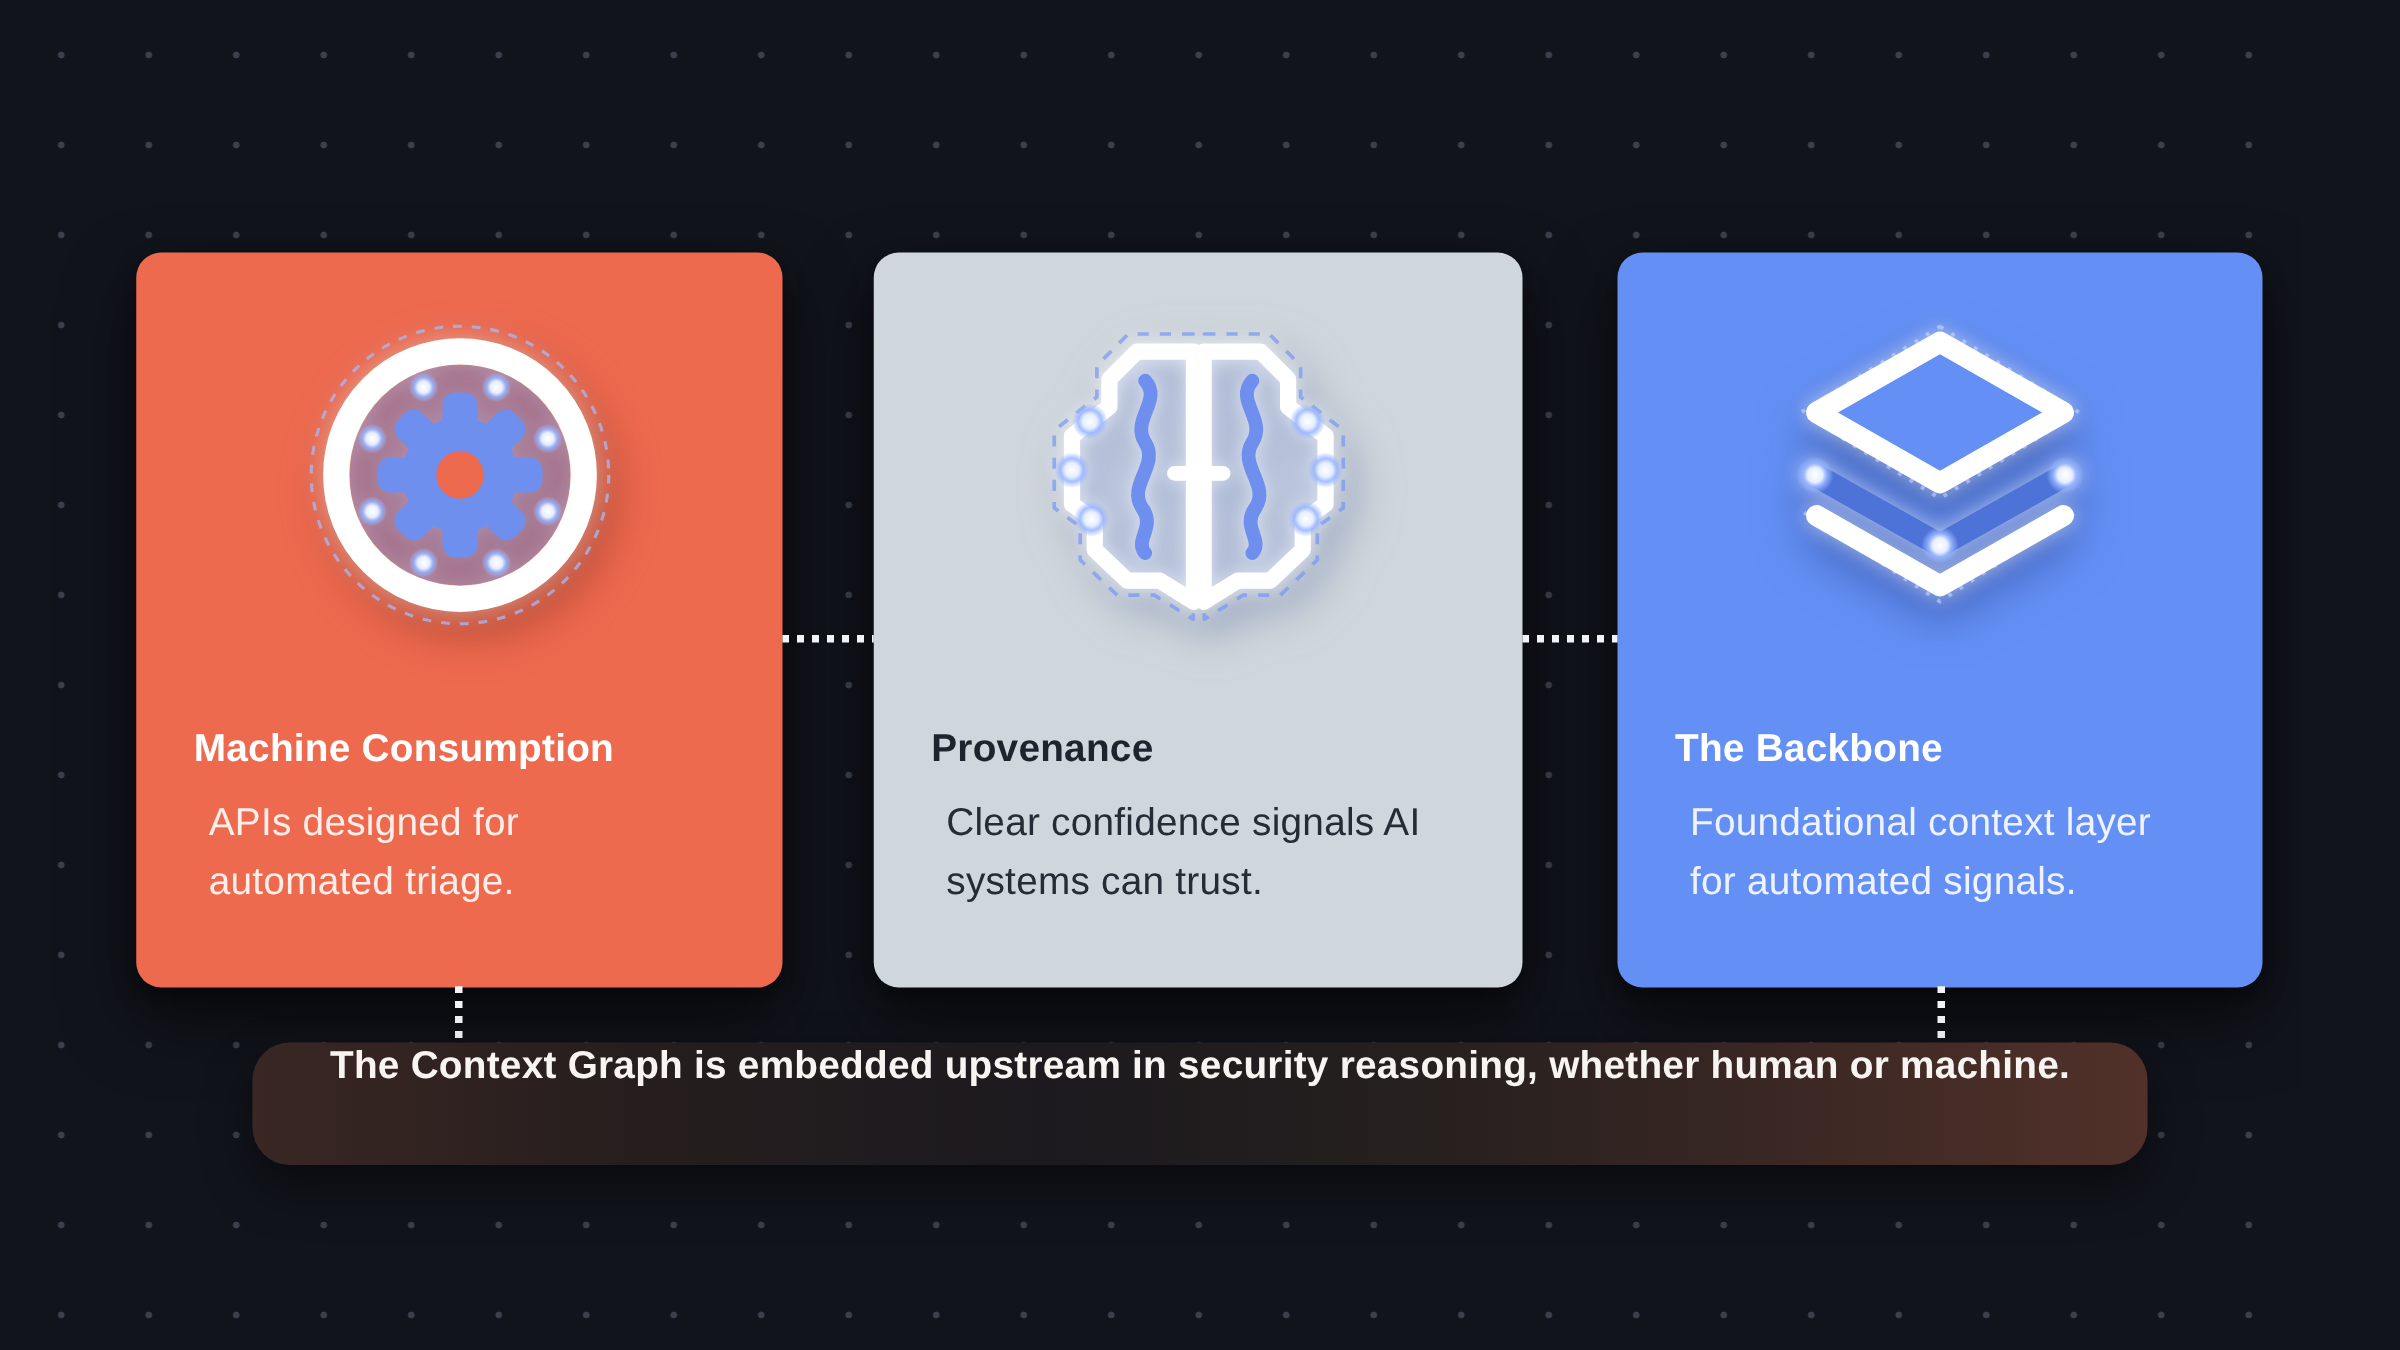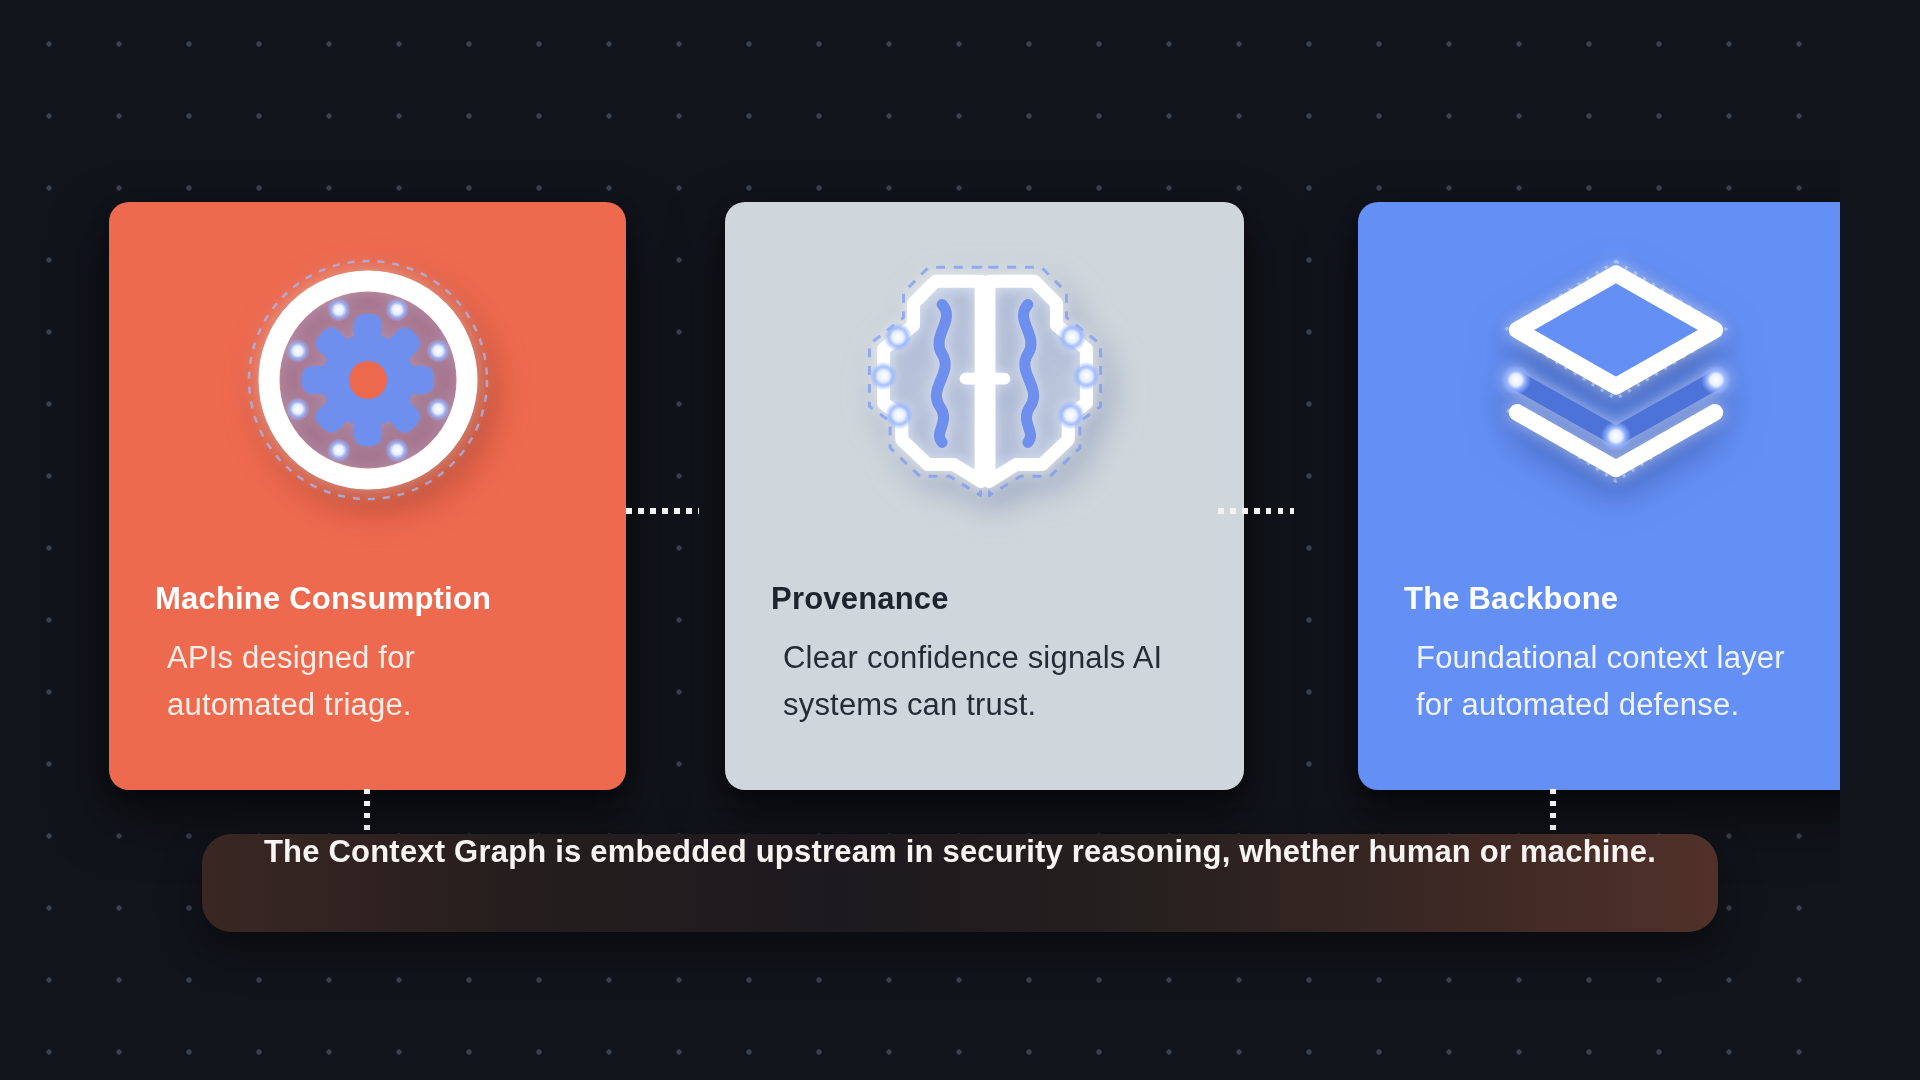--- a/index.html
+++ b/index.html
@@ -18,22 +18,22 @@
     position:relative;width:1840px;height:1080px;overflow:hidden;
     background-color:var(--page-bg);
     background-image:radial-gradient(circle,var(--grid-dot) 2.4px,rgba(0,0,0,0) 3px);
     background-size:70px 72px;background-position:14px 8px;
   }
   .card{
     position:absolute;top:202px;height:588px;border-radius:20px;
     box-shadow:0 26px 55px rgba(0,0,0,.5),0 8px 18px rgba(0,0,0,.35);
   }
   .card.c1{left:109px;width:517px;background:var(--card1-bg);}
-  .card.c2{left:725px;width:519px;background:var(--card2-bg);}
-  .card.c3{left:1358px;width:516px;background:var(--card3-bg);padding-left:48px;}
+  .card.c2{left:699px;width:519px;background:var(--card2-bg);}
+  .card.c3{left:1294px;width:516px;background:var(--card3-bg);padding-left:48px;}
   .icon-wrap{position:absolute;top:48px;left:50%;transform:translateX(-50%);}
   .card-text{position:absolute;left:46px;right:34px;top:374px;}
   .card-text h3{margin:0 0 1px;font-size:31px;font-weight:700;line-height:46px;letter-spacing:.2px;}
   .card-text p{margin:12px;font-size:31px;font-weight:400;line-height:47px;white-space:pre-line;letter-spacing:.2px;}
   .c1 h3{color:var(--card1-title)} .c1 p{color:var(--card1-body)}
   .c2 h3{color:var(--card2-title)} .c2 p{color:var(--card2-body)}
   .c3 h3{color:var(--card3-title)} .c3 p{color:var(--card3-body)}
 
   .conn-h{position:absolute;height:5.5px;top:508px;
     background-image:repeating-linear-gradient(90deg,var(--connector) 0 5.5px,rgba(0,0,0,0) 5.5px 12px);}
@@ -165,21 +165,21 @@
         <circle cx="20" cy="100" r="12" fill="url(#gd3)"></circle>
         <circle cx="180" cy="100" r="12" fill="url(#gd3)"></circle>
         <path d="M21 126 L100 171 L179 126" stroke="#ffffff" stroke-width="13.5" fill="none" stroke-linecap="round" stroke-linejoin="round"></path>
         <circle cx="100" cy="145" r="12" fill="url(#gd3)"></circle>
         <path d="M100 15 L179 60 L100 105 L21 60 Z" stroke="#ffffff" stroke-width="13.5" fill="var(--card3-bg)" stroke-linejoin="round"></path>
       </svg>
     </div>
     <div class="card-text">
       <h3>The Backbone</h3>
       <p>Foundational context layer
-for automated defense.</p>
+for automated signals.</p>
     </div>
   </div>
 
   <div class="conn-h h1"></div>
   <div class="conn-h h2"></div>
   <div class="conn-v v1"></div>
   <div class="conn-v v2"></div>
 
   <div class="banner">
     <span>The Context Graph is embedded upstream in security reasoning, whether human or machine.</span>

